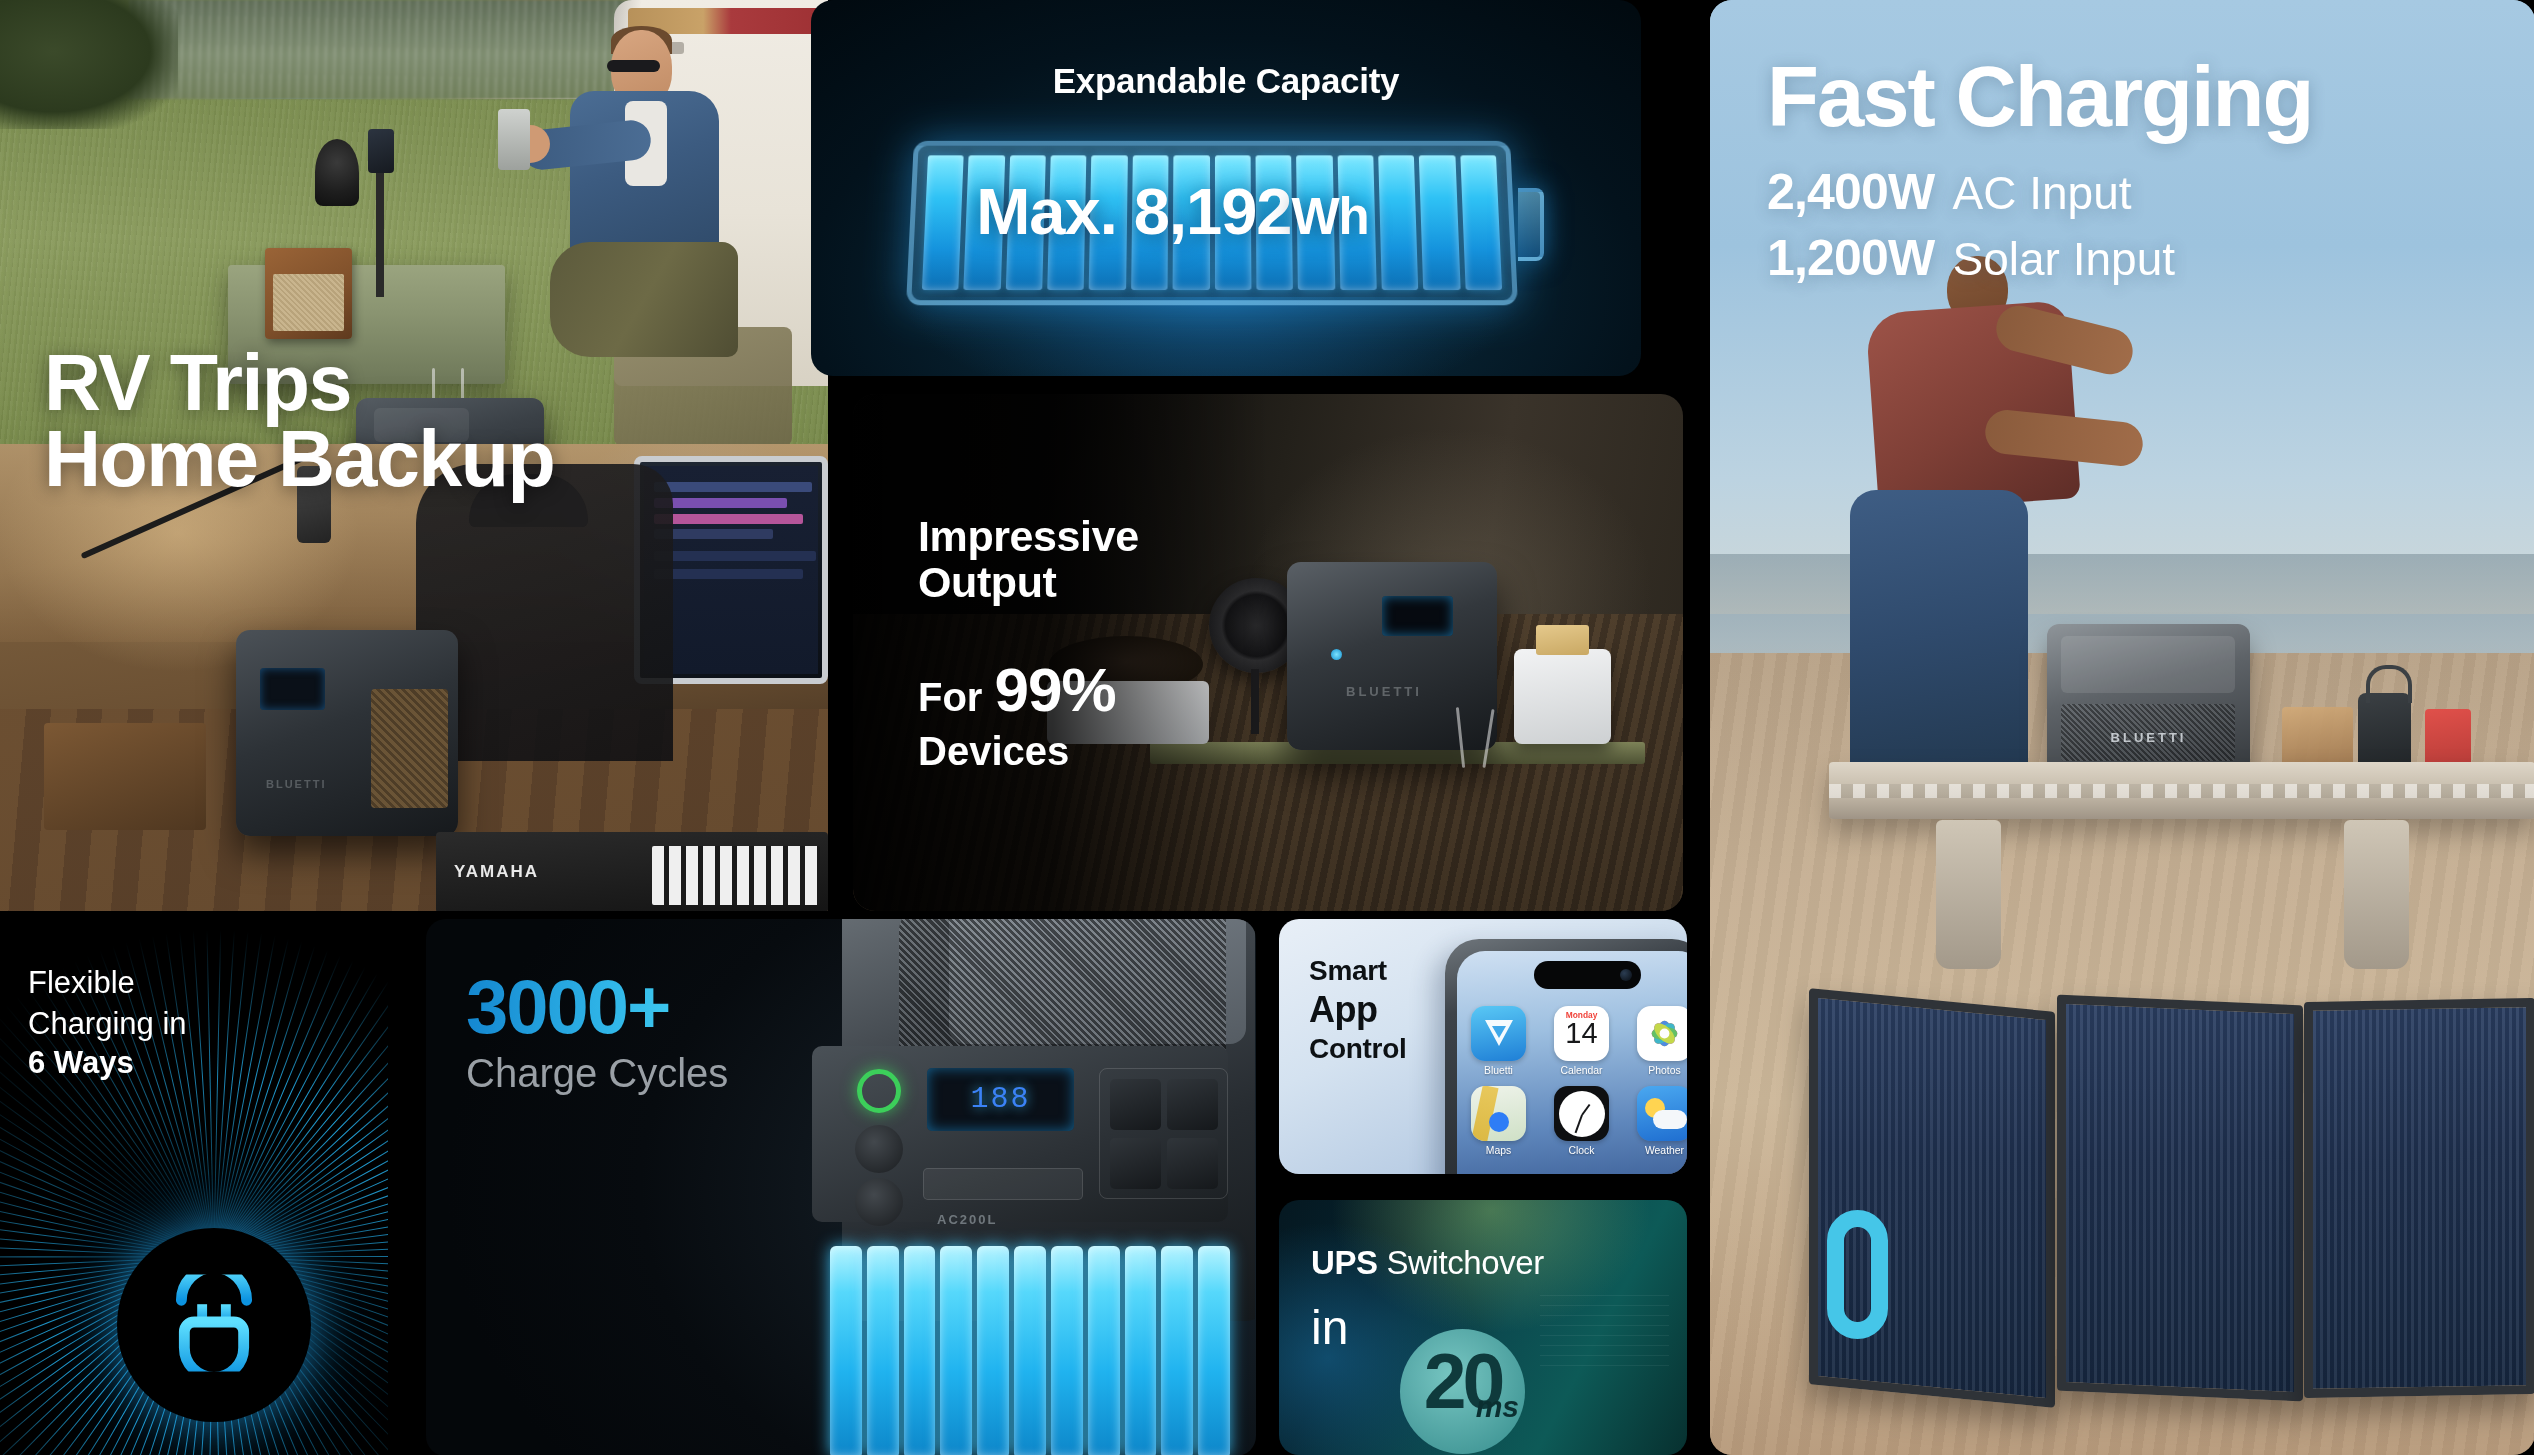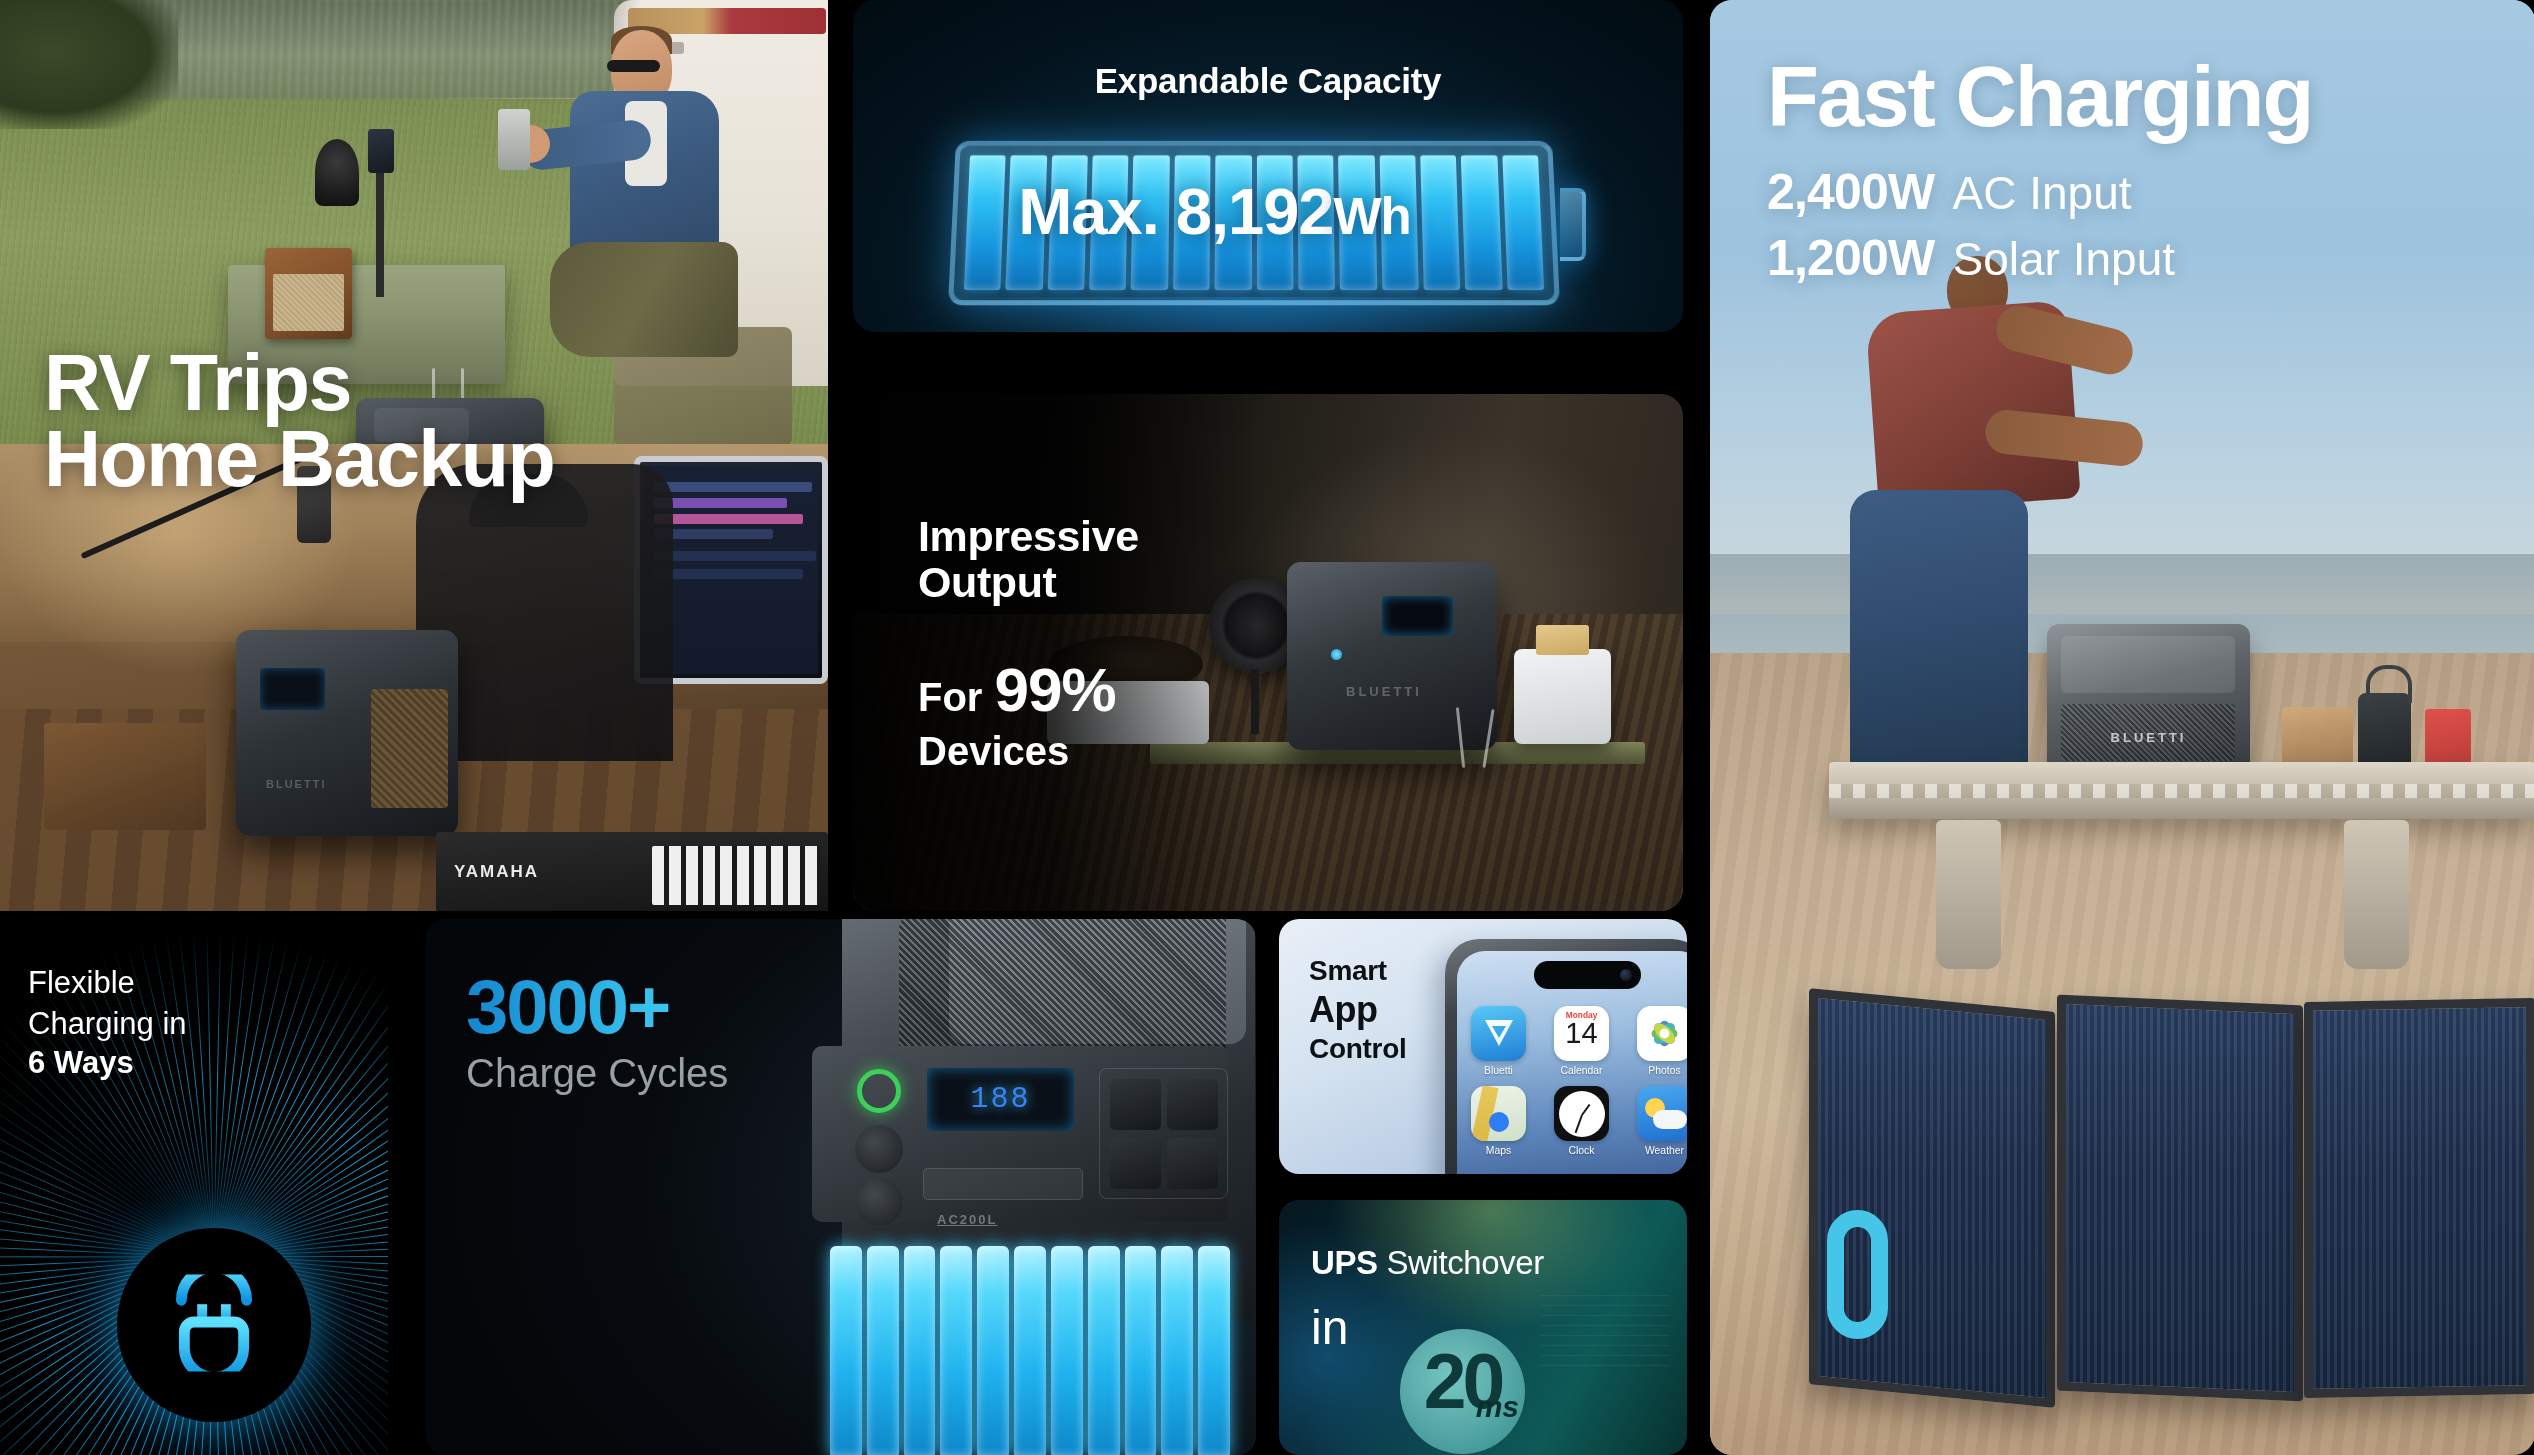--- a/index.html
+++ b/index.html
@@ -155,21 +155,21 @@
     background:#1b1b1d; border-radius: 59px 59px 8px 8px; }
 
   .rv-headline {
     position:absolute; left:44px; top:345px; z-index:6;
     color:#fff; font-size:79px; line-height:.96; font-weight:700; letter-spacing:-1.5px;
     text-shadow: 0 3px 18px rgba(0,0,0,.45);
   }
   .rv-headline .l2 { display:block; }
 
   
-  #p-cap { left: 853px; top: 0; width: 830px; height: 332px; border-radius: 22px;
+  #p-cap { left: 811px; top: 0; width: 830px; height: 376px; border-radius: 22px;
     background: radial-gradient(ellipse 614px 376px at 50% 78%, #0d3450 0%, #07202f 38%, #03121c 68%, #010a10 100%); }
   .cap-title { position:absolute; top:61px; left:0; width:100%; text-align:center;
     color:#fff; font-size:35px; font-weight:700; letter-spacing:-0.3px; }
   .cap-batt {
     position:absolute; left:99px; top:139px; width:604px; height:166px;
     border-radius: 14px;
     background: linear-gradient(180deg, rgba(120,200,250,.30), rgba(40,120,190,.18));
     border: 5px solid rgba(120,205,255,.55);
     box-shadow: 0 0 40px rgba(40,170,255,.45), inset 0 0 30px rgba(80,200,255,.3);
     display:flex; gap:5px; padding:10px; transform: perspective(891px) rotateX(8deg);
@@ -341,21 +341,21 @@
     border-radius:50%; border:5px solid #3ccf5a; box-shadow: 0 0 16px rgba(60,210,90,.7); }
   .life-unit .knob { position:absolute; left:53px; width:48px; height:48px; border-radius:50%;
     background: radial-gradient(circle at 40% 35%, #43484d, #1a1d20); }
   .life-unit .usbrow { position:absolute; left:121px; top:249px; width:160px; height:32px;
     background: rgba(255,255,255,.06); border-radius:5px; border:1px solid rgba(255,255,255,.12); }
   .life-unit .acblock { position:absolute; left:297px; top:149px; width:129px; height:131px;
     border:1px solid rgba(255,255,255,.14); border-radius:8px; }
   .life-unit .acsock { position:absolute; width:51px; height:51px; border-radius:5px;
     background: linear-gradient(160deg,#30353a,#15181b); }
   .life-unit .model { position:absolute; left:135px; top:293px; font-size:13px; letter-spacing:2px;
-    color: rgba(200,210,218,.45); font-weight:600;text-decoration:underline; }
+    color: rgba(200,210,218,.45); font-weight:600; }
   .life-unit .cells { position:absolute; left:28px; top:327px; width:400px; height:210px;
     display:flex; gap:5px; }
   .life-unit .cell { flex:1; border-radius: 6px 6px 3px 3px;
     background: linear-gradient(180deg,#b6f4ff 0%, #56d8fb 22%, #20b3ef 60%, #0d86c9 100%);
     box-shadow: 0 0 16px rgba(60,200,255,.85), inset 0 0 10px rgba(255,255,255,.5); }
   .life-text { position:absolute; left:40px; top:50px; z-index:5; }
   .life-num { font-size:76px; font-weight:700; letter-spacing:-2px; line-height:1;
     background: linear-gradient(90deg, #1487d0 0%, #30b6e8 55%, #49d8f5 100%);
     -webkit-background-clip: text; background-clip: text; color: transparent; }
   .life-sub { font-size:40px; font-weight:400; color:#9aa0a6; margin-top:6px; }

